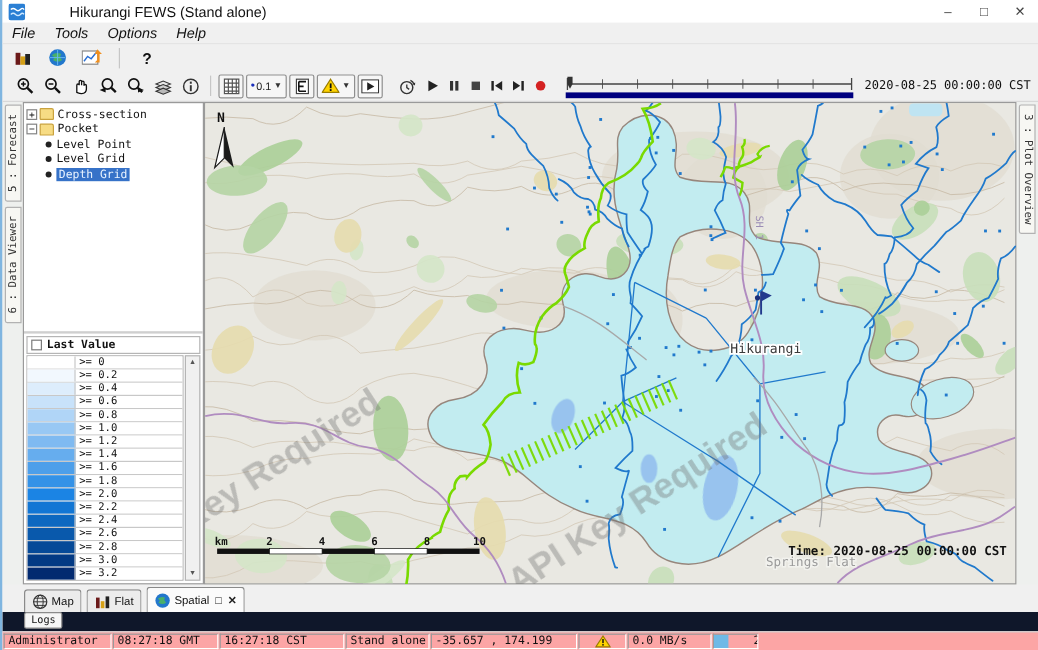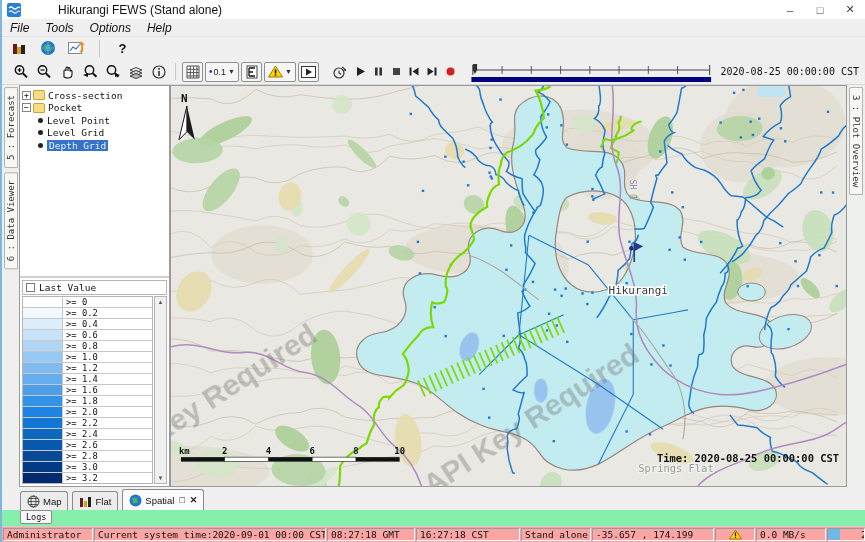--- a/index.html
+++ b/index.html
@@ -44,41 +44,41 @@
   .leftpanel { width:151px; background:#fff; border:1px solid #9a9a9a; display:flex; flex-direction:column; }
   .tree { height:203px; padding:3px 2px; border-bottom:2px solid #cfcfcf; overflow:hidden; }
   .tree-row { display:flex; align-items:center; height:12.5px; font-family:"DejaVu Sans Mono",monospace; font-size:9.5px; color:#111; white-space:nowrap; }
   .expander { width:9px; height:9px; border:1px solid #848484; background:#fff; font-size:8px; line-height:7px; text-align:center; margin-right:2px; flex:none; }
   .folder { width:12px; height:10px; background:#f7dc84; border:1px solid #c9a23e; border-radius:1px 2px 1px 1px; margin-right:3px; flex:none; }
   .bullet { width:5px; height:5px; border-radius:50%; background:#222; margin:0 4px 0 2px; flex:none; }
   .sel { background:#3672c8; color:#eaf4ff; padding:0 2px; }
 
   .legend { flex:1; display:flex; flex-direction:column; padding:2px; }
   .legend-header { height:15px; display:flex; align-items:center; gap:4px; border:1px solid #b5b5b5; padding-left:3px;
-                   font-family:"DejaVu Sans Mono",monospace; font-size:9.5px; color:#111; margin-bottom:1px; }
+                   font-family:"DejaVu Sans Mono",monospace; font-size:9.5px; color:#111; margin-bottom:1px;font-weight:bold; }
   .chk { width:9px; height:9px; border:1px solid #7a7a7a; background:#fff; flex:none; }
   .legend-body { flex:1; display:flex; }
   .legend-rows { flex:1; display:flex; flex-direction:column; border:1px solid #b5b5b5; }
   .legend-row { flex:1; display:flex; border-bottom:1px solid #c8c8c8; background:#fff; }
   .legend-row:last-child { border-bottom:none; }
   .swatch { width:40px; border-right:1px solid #c8c8c8; flex:none; }
   .legend-label { font-family:"DejaVu Sans Mono",monospace; font-size:8.8px; color:#111; padding-left:3px; display:flex; align-items:center; }
   .legend-scroll { width:13px; margin-left:1px; border:1px solid #b5b5b5; background:#f0f0f0; display:flex; flex-direction:column; justify-content:space-between; align-items:center; }
   .scroll-arrow { font-size:6px; color:#555; padding:2px 0; }
 
   .map-wrap { flex:1; position:relative; background:#e9e8e2; border:1px solid #9a9a9a; }
   .map-wrap svg { position:absolute; inset:0; }
 
   
   .bottomtabs { height:23px; background:#f0f0f0; display:flex; align-items:flex-end; padding-left:18px; gap:4px; }
   .btab { height:19px; border:1px solid #8a8a8a; border-bottom:none; border-radius:3px 3px 0 0; background:#ececec;
           display:flex; align-items:center; gap:3px; padding:0 6px; font-family:Liberation Sans, sans-serif; font-size:9.5px; color:#111; }
   .btab.active { background:#fbfbfb; height:21px; }
   .tab-ctl { font-size:9px; color:#222; margin-left:2px; }
-  .logsrow { height:16px; background:#86efac; padding-left:18px; display:flex; align-items:flex-start;text-align:center; }
+  .logsrow { height:16px; background:#0f172a; padding-left:18px; display:flex; align-items:flex-start;text-align:center; }
   .logs-btn { height:14px; border:1px solid #8a8a8a; border-radius:2px; background:#f6f6f6; font-family:"DejaVu Sans Mono",monospace;
               font-size:8.5px; color:#111; padding:0 5px; display:flex; align-items:center; }
 
   
   .statusbar { height:16px; background:#fca5a5; display:flex; border-top:1px solid #cfcfcf; }
   .scell { margin:1px 0 1px 1px; border:1px solid; border-color:#9a9a9a #ffffff #ffffff #9a9a9a; padding:0 3px;
            font-family:"DejaVu Sans Mono",monospace; font-size:9.5px; color:#111; display:flex; align-items:center;
            white-space:nowrap; overflow:hidden; position:relative; }
   .scell > span { position:relative; z-index:1; }
   .memfill { position:absolute; left:0; top:0; bottom:0; width:34%; background:#6fb9e6; z-index:0; }
@@ -715,23 +715,20 @@
   </div>
 </div>
 <div class="logsrow">
   <span class="logs-btn">Logs</span>
 </div>
 
 <div class="statusbar">
   <div class="scell" style="width:90px;">
       <span>Administrator</span>
     </div>
-  <div class="scell" style="flex:1;">
-      <span>Current system time:2020-09-01 00:00 CST</span>
-    </div>
   <div class="scell" style="width:88px;">
       <span>08:27:18 GMT</span>
     </div>
   <div class="scell" style="width:104px;">
       <span>16:27:18 CST</span>
     </div>
   <div class="scell" style="width:70px;">
       <span>Stand alone</span>
     </div>
   <div class="scell" style="width:122px;">

